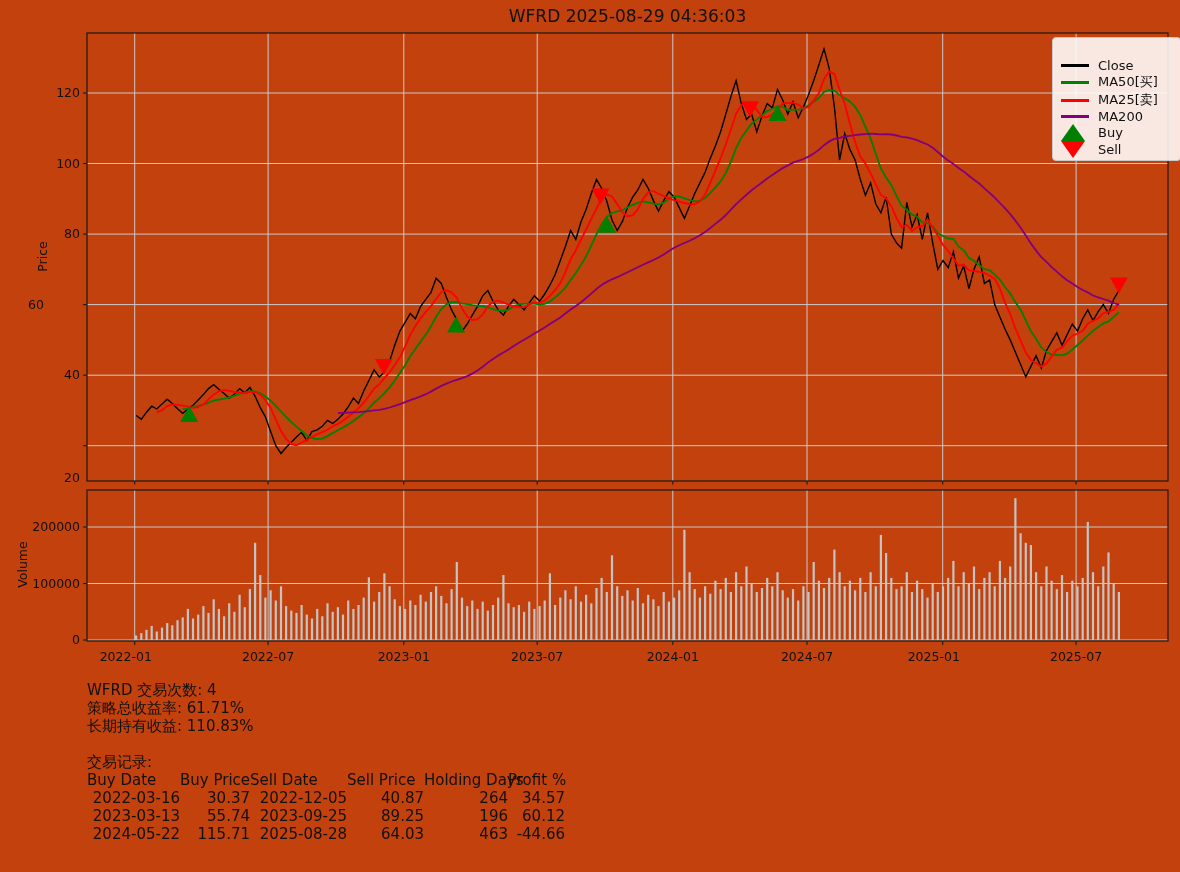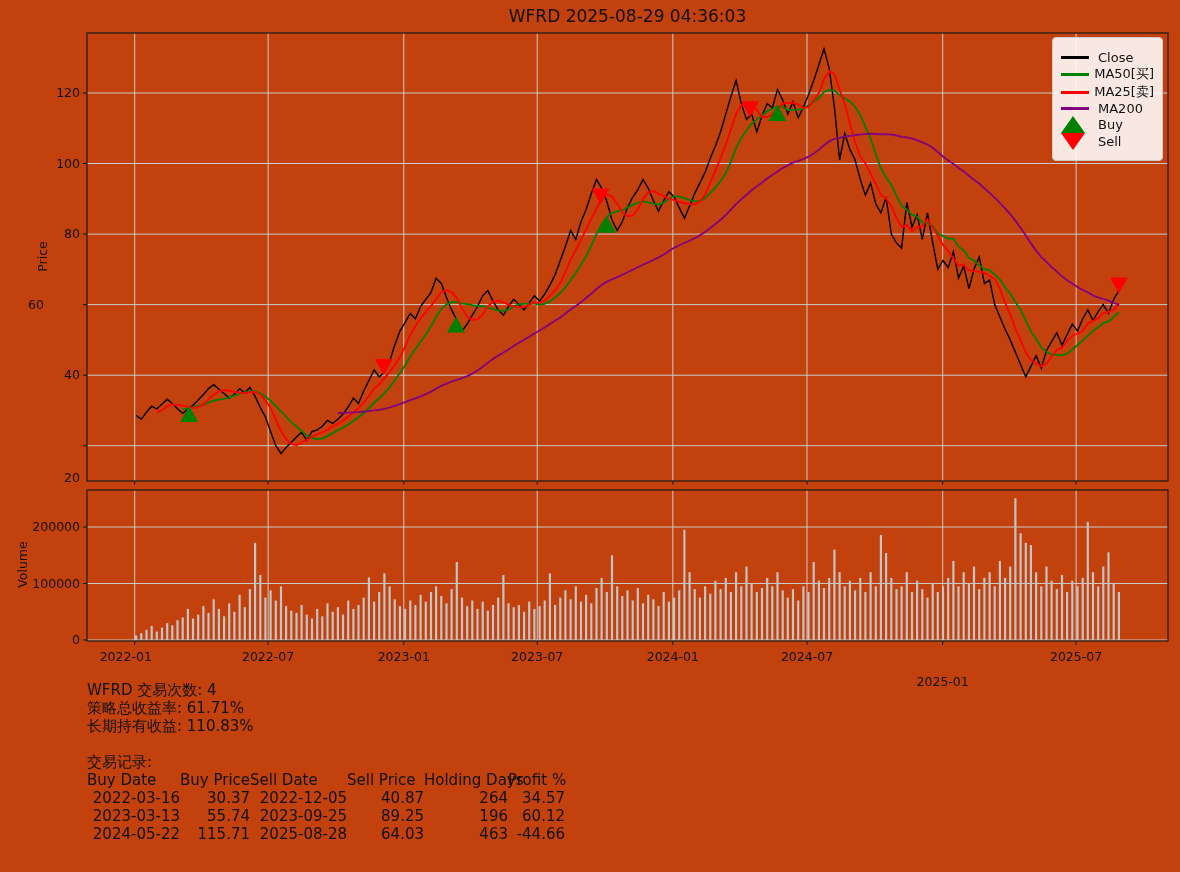--- a/index.html
+++ b/index.html
@@ -5,23 +5,23 @@
   html,body{margin:0;padding:0;background:#fff;}
   #wrap{position:relative;width:1180px;height:872px;background:#c2410c;
         font-family:"DejaVu Sans","Liberation Sans",sans-serif;color:#111;overflow:hidden;}
   #plot-svg{position:absolute;left:0;top:0;}
   .tick{position:absolute;font-size:12.5px;line-height:16px;white-space:nowrap;color:#111;}
   #title{position:absolute;left:87px;top:6px;width:1081px;text-align:center;font-size:17px;}
   #ylabel-price{position:absolute;left:12px;top:249px;width:60px;text-align:center;
                 font-size:12.5px;transform:rotate(-90deg);}
   #ylabel-volume{position:absolute;left:-18px;top:557px;width:80px;text-align:center;
                  font-size:12.5px;transform:rotate(-90deg);}
-  #legend{position:absolute;left:1052px;top:37px;width:111px;height:124px;border:1px solid #cbcbcb;
+  #legend{position:absolute;left:1052px;top:37px;width:129px;height:124px;border:1px solid #cbcbcb;
           border-radius:4px;background:rgba(255,255,255,.88);box-sizing:border-box;
-          padding:12px 8px;display:flex;flex-direction:column;justify-content:space-between;}
+          padding:20px 8px;display:flex;flex-direction:column;justify-content:space-between;}
   .lrow{display:flex;align-items:center;height:18px;}
   .lsw{width:32px;margin-right:5px;display:flex;align-items:center;}
   .lline{width:28px;height:3px;}
   .tri-up{width:0;height:0;border-left:12px solid transparent;border-right:12px solid transparent;
           border-bottom:17px solid #008000;}
   .tri-down{width:0;height:0;border-left:12px solid transparent;border-right:12px solid transparent;
             border-top:17px solid #ff0000;}
   .llabel{font-size:13px;}
   #stats{position:absolute;left:87px;top:681px;font-size:15px;line-height:18px;}
   #tablewrap{position:absolute;left:87px;top:753px;font-size:15px;line-height:18px;}
@@ -388,21 +388,21 @@
           <span class="tcell tc5">-44.66</span>
         </div>
       </div>
   </div>
 <div class="tick" style="left: 99.6624px; top: 649px; width: 70px; text-align: left;">2022-01</div>
     <div class="tick" style="left: 233.101px; top: 649px; width: 70px; text-align: center;">2022-07</div>
     <div class="tick" style="left: 368.751px; top: 649px; width: 70px; text-align: center;">2023-01</div>
     <div class="tick" style="left: 502.19px; top: 649px; width: 70px; text-align: center;">2023-07</div>
     <div class="tick" style="left: 637.84px; top: 649px; width: 70px; text-align: center;">2024-01</div>
     <div class="tick" style="left: 772.016px; top: 649px; width: 70px; text-align: center;">2024-07</div>
-    <div class="tick" style="left: 907.666px; top: 649px; width: 70px; text-align: center; margin-top: 25px;">2025-01</div>
+    <div class="tick" style="left: 907.666px; top: 649px; width: 70px; ">2025-01</div>
     <div class="tick" style="left: 1041.1px; top: 649px; width: 70px; text-align: center;">2025-07</div>
     <div class="tick" style="left: 28px; top: 437.724px; width: 52px; text-align: right; margin-top: 32px;">20</div>
     <div class="tick" style="left: 28px; top: 367.173px; width: 52px; text-align: right;">40</div>
     <div class="tick" style="left: 28px; top: 296.622px; width: 52px; text-align: left;">60</div>
     <div class="tick" style="left: 28px; top: 226.071px; width: 52px; text-align: right;">80</div>
     <div class="tick" style="left: 28px; top: 155.52px; width: 52px; text-align: right;">100</div>
     <div class="tick" style="left: 28px; top: 84.9685px; width: 52px; text-align: right;">120</div>
     <div class="tick" style="left: 16px; top: 632px; width: 64px; text-align: right;">0</div>
     <div class="tick" style="left: 16px; top: 575.5px; width: 64px; text-align: right;">100000</div>
     <div class="tick" style="left: 16px; top: 519px; width: 64px; text-align: right;">200000</div>

